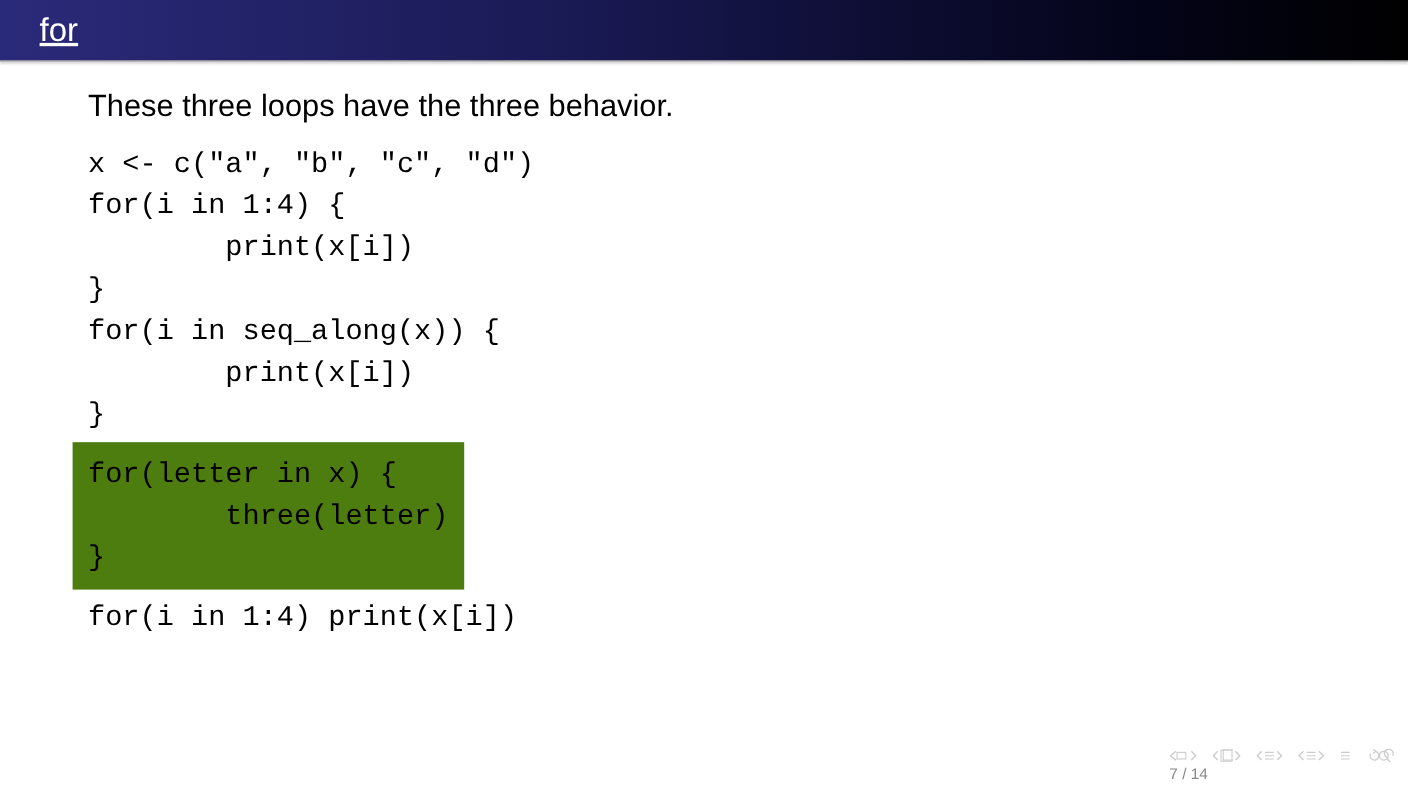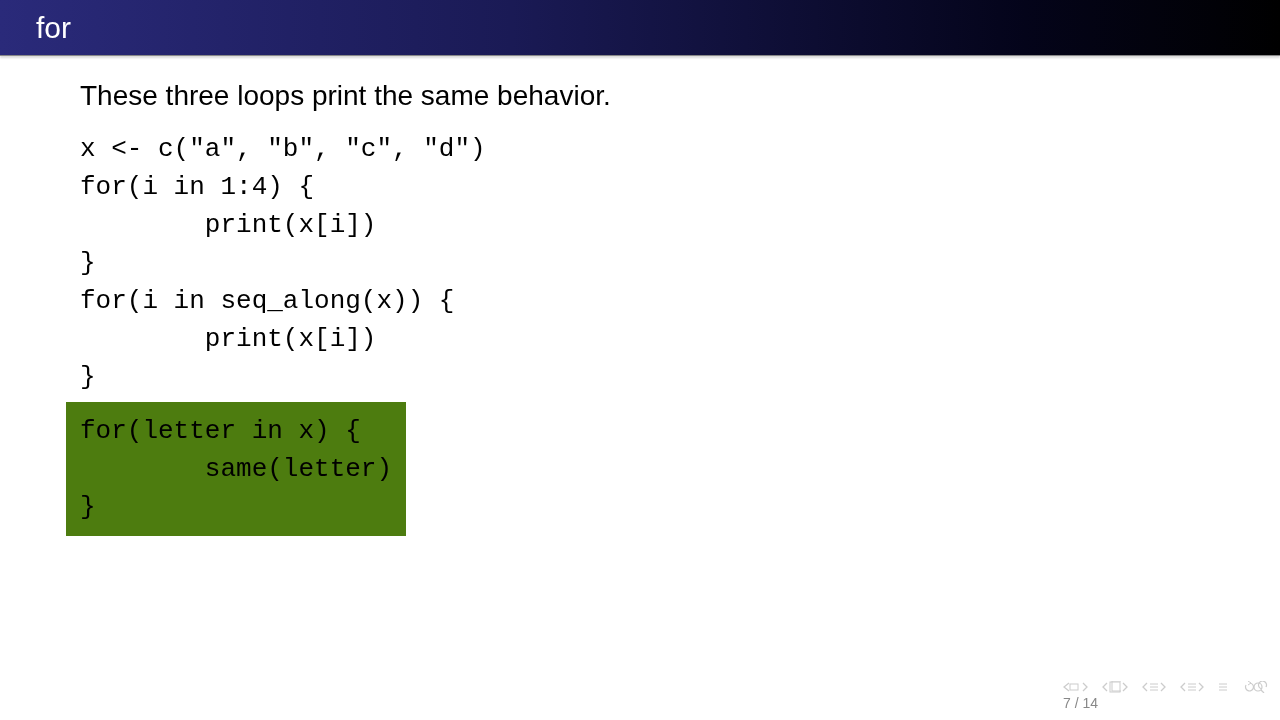--- a/index.html
+++ b/index.html
@@ -18,20 +18,21 @@
     background: linear-gradient(to right, #2a2a7a 0%, #1a1a55 40%, #04041a 80%, #000000 100%);
     display: flex;
     align-items: center;
     padding-left: 36px;
     box-sizing: border-box;
     color: #ffffff;
     font-size: 30px;
     font-weight: 400;
     border-bottom: 1px solid #888;
     box-shadow: 0 2px 2px rgba(0,0,0,0.15);
+    text-decoration: underline;
   }
   .content {
     padding: 24px 0 0 80px;
     box-sizing: border-box;
   }
   .intro {
     font-size: 28px;
     font-weight: 400;
     margin: 0 0 18px 0;
     font-family: "Segoe UI", Arial, sans-serif;
@@ -83,42 +84,43 @@
   }
 </style>
 </head>
 <body>
 
 <div class="title-bar">
   <span>for</span>
 </div>
 
 <div class="content">
-  <p class="intro">These three loops print the same behavior.</p>
+  <p class="intro">These three loops have the three behavior.</p>
 
   <pre class="code">x &lt;- c("a", "b", "c", "d")</pre>
   <pre class="code"></pre>
 
   <pre class="code">for(i in 1:4) {</pre>
   <pre class="code">        print(x[i])</pre>
   <pre class="code">}</pre>
   <pre class="code"></pre>
 
   <pre class="code">for(i in seq_along(x)) {</pre>
   <pre class="code">        print(x[i])</pre>
   <pre class="code">}</pre>
   <pre class="code"></pre>
 
   <div class="highlight">
     <pre class="code">for(letter in x) {</pre>
-    <pre class="code">        same(letter)</pre>
+    <pre class="code">        three(letter)</pre>
     <pre class="code">}</pre>
   </div>
 
   <pre class="code"></pre>
+  <pre class="code">for(i in 1:4) print(x[i])</pre>
 </div>
 
 <div class="nav-footer">
   <div class="nav-icons">
     <span class="grp">
       <svg width="18" height="10">
           <polyline points="6,1 1,5 6,9" fill="none" stroke="#ccc" stroke-width="1.3"></polyline>
           <rect x="7" y="2" width="8" height="6" fill="none" stroke="#ccc" stroke-width="1"></rect>
           <polyline points="17,1 17,9" fill="none" stroke="#ccc" stroke-width="0"></polyline>
         </svg>

